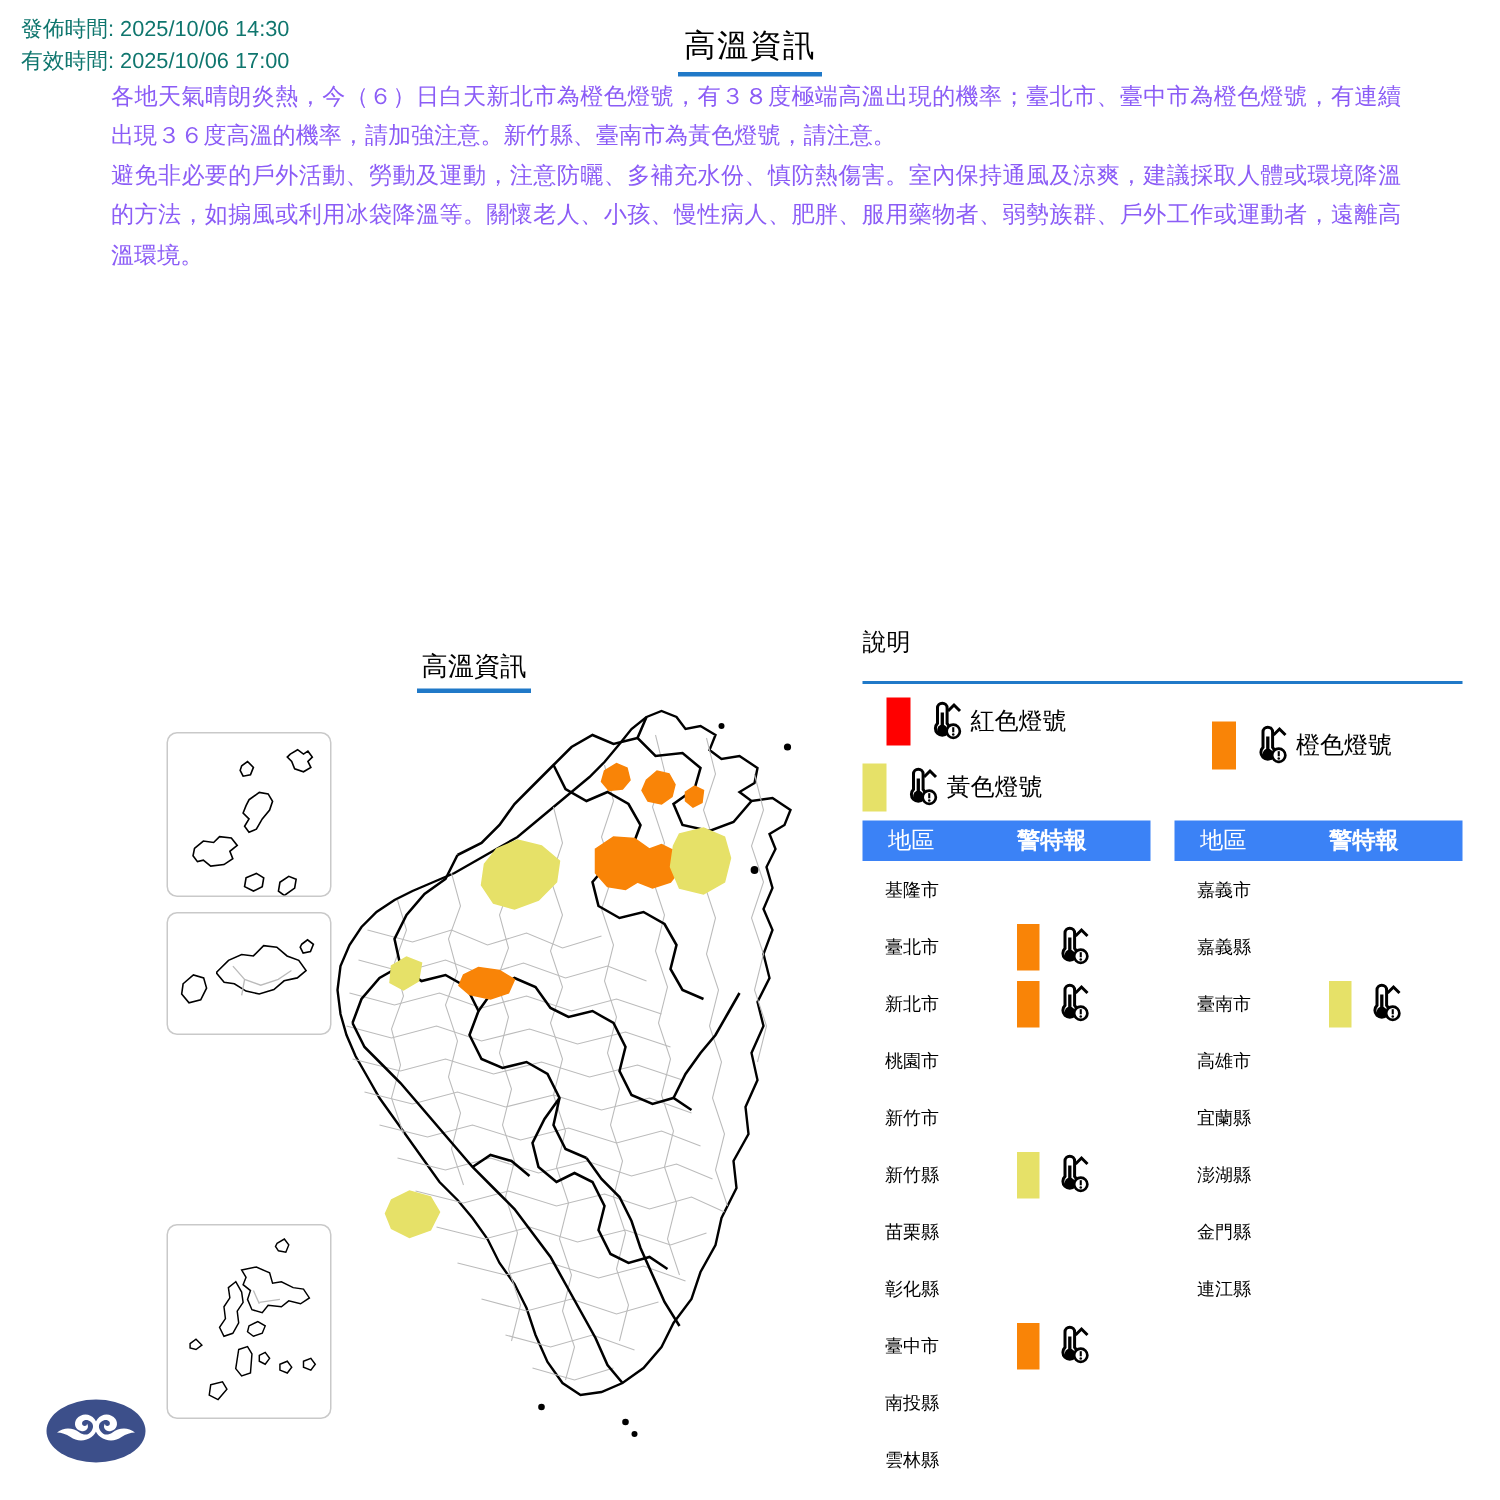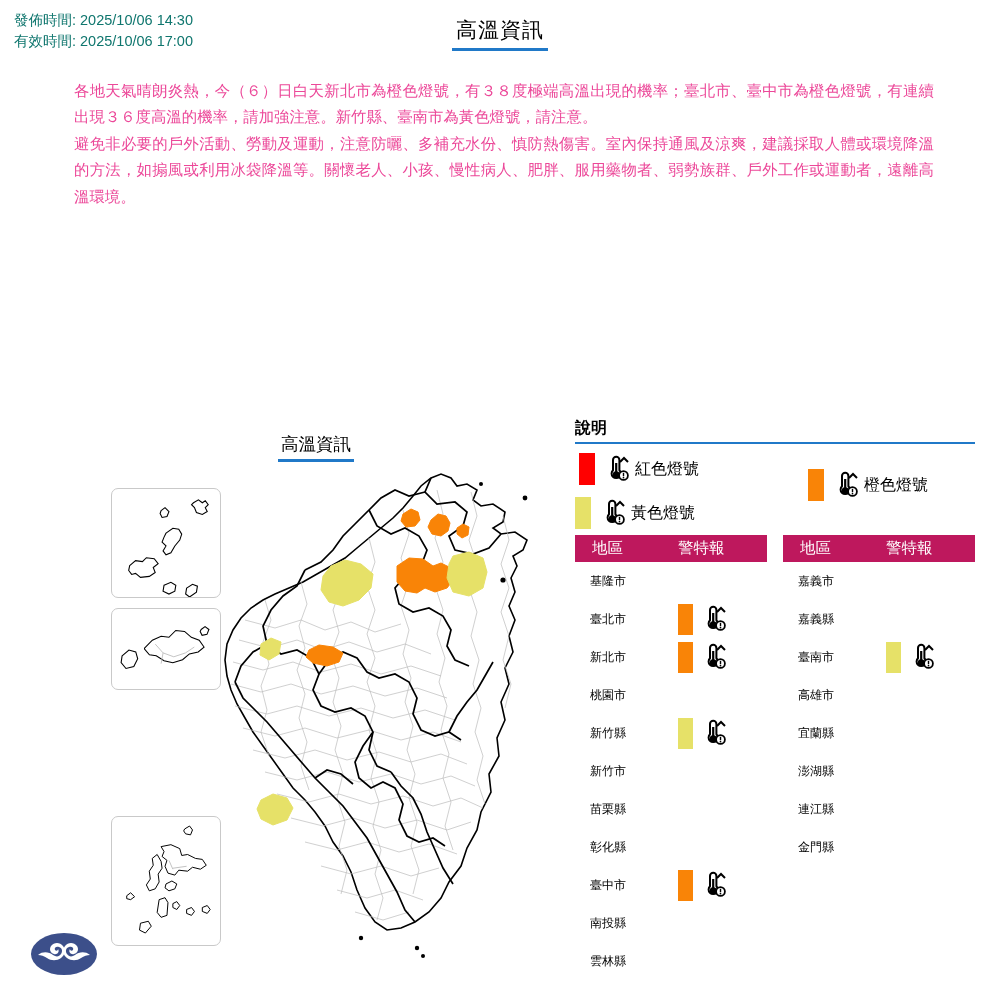--- a/index.html
+++ b/index.html
@@ -23,23 +23,23 @@
     text-align:center;
     font-size:21px; letter-spacing:1px;
   }
   #doc-title span.t {
     display:inline-block; padding:0 4px 4px 4px;
     border-bottom:3px solid #2079c8;
   }
 
   
   #advisory {
-    position:absolute; left:74px; top:78px; width:860px;
+    position:absolute; left:74px; top:52px; width:860px;
     font-size:15.4px; line-height:26.4px;
-    text-align:justify; color:#ec4899;
+    text-align:justify; color:#8b5cf6;
   }
   #advisory p { margin:0; }
   #advisory p.indent { text-indent:0; }
 
   
   #map-panel { position:absolute; left:0; top:420px; width:560px; height:580px; }
   #map-title { position:absolute; left:278px; top:12px; font-size:17.5px; }
   #map-title span.t { display:inline-block; padding:0 3px 3px 3px; border-bottom:3px solid #2079c8; }
 
   .inset-box {
@@ -51,43 +51,43 @@
   #inset-penghu{ left:111px; top:396px; width:110px; height:130px; }
   .inset-box svg { display:block; width:100%; height:100%; }
 
   #main-map { position:absolute; left:205px; top:50px; width:345px; height:520px; }
   #main-map svg { display:block; width:100%; height:100%; }
 
   #cwa-logo { position:absolute; left:30px; top:512px; width:68px; height:44px; }
 
   
   #right-panel { position:absolute; left:575px; top:418px; width:400px; }
-  #legend-head { font-size:16px; padding-bottom:3px;font-weight:bold; }
+  #legend-head { font-size:16px; padding-bottom:15px; }
   #legend-rule { height:2px; background:#2079c8; width:400px; margin-bottom:9px; }
 
   .legend-grid { position:relative; height:76px; }
   .legend-item { position:absolute; display:flex; align-items:center; }
   .legend-item .swatch { width:16px; height:32px; flex:0 0 auto; }
   .legend-item .thermo { width:30px; height:30px; margin-left:5px; flex:0 0 auto; }
   .legend-item .lbl { font-size:16px; margin-left:5px; white-space:nowrap; }
-  #leg-red    { left:4px;   top:0px; }
+  #leg-red    { left:16px;   top:0px; }
   #leg-orange { left:233px; top:0px;margin-top:16px; }
   #leg-yellow { left:0px;   top:44px;align-items:center; }
 
   
   #tables { position:relative; margin-top:6px; }
   .tbl { position:absolute; top:0; width:192px; }
   #tbl-left  { left:0px; }
   #tbl-right { left:208px; }
   .tbl-header {
-    display:flex; background:#be185d; color:#fff;
+    display:flex; background:#3b82f6; color:#fff;
     height:27px; align-items:center; font-size:15.5px;
   }
   .tbl-header .c1 { width:95px; padding-left:17px; }
-  .tbl-header .c2 { width:97px; padding-left:8px; }
+  .tbl-header .c2 { width:97px; padding-left:8px;font-weight:bold; }
   .trow { display:flex; align-items:center; height:38px; }
   .trow .c1 { width:95px; padding-left:15px; font-size:12px; white-space:nowrap; }
   .trow .c2 { width:97px; padding-left:8px; display:flex; align-items:center; }
   .trow .c2 .swatch { width:15px; height:31px; flex:0 0 auto; }
   .trow .c2 .thermo { width:30px; height:30px; margin-left:4px; flex:0 0 auto; }
 </style>
 </head>
 <body>
 
 <div id="header-times">
@@ -367,41 +367,41 @@
                   <rect x="22.8" y="18.8" width="1.4" height="3.4" fill="#000"></rect>
                   <circle cx="23.5" cy="23.6" r="0.85" fill="#000"></circle>
                 </svg></div>
             </div>
           </div>
           <div class="trow">
             <div class="c1">桃園市</div>
             <div class="c2"></div>
           </div>
           <div class="trow">
+            <div class="c1">新竹市</div>
+            <div class="c2"></div>
+          </div>
+          <div class="trow">
             <div class="c1">新竹縣</div>
             <div class="c2">
               <div class="swatch" style="background: rgb(230, 225, 104);"></div>
               <div class="thermo"><svg viewBox="0 0 30 30">
                   <g stroke="#000" stroke-width="2" fill="none">
                     <path d="M13 6 a3.2 3.2 0 0 1 6.4 0 v10.2 a4.6 4.6 0 1 1 -6.4 0 z"></path>
                   </g>
                   <circle cx="16.2" cy="20.6" r="3.4" fill="#000"></circle>
                   <rect x="15.1" y="9" width="2.2" height="9" fill="#000"></rect>
                   <path d="M20 8 l4 -4 4 4" stroke="#000" stroke-width="2" fill="none"></path>
                   <circle cx="23.5" cy="21.5" r="4.4" fill="#fff" stroke="#000" stroke-width="1.8"></circle>
                   <rect x="22.8" y="18.8" width="1.4" height="3.4" fill="#000"></rect>
                   <circle cx="23.5" cy="23.6" r="0.85" fill="#000"></circle>
                 </svg></div>
             </div>
           </div>
           <div class="trow">
-            <div class="c1">新竹市</div>
-            <div class="c2"></div>
-          </div>
-          <div class="trow">
             <div class="c1">苗栗縣</div>
             <div class="c2"></div>
           </div>
           <div class="trow">
             <div class="c1">彰化縣</div>
             <div class="c2"></div>
           </div>
           <div class="trow">
             <div class="c1">臺中市</div>
             <div class="c2">
@@ -466,23 +466,23 @@
           </div>
           <div class="trow">
             <div class="c1">宜蘭縣</div>
             <div class="c2"></div>
           </div>
           <div class="trow">
             <div class="c1">澎湖縣</div>
             <div class="c2"></div>
           </div>
           <div class="trow">
+            <div class="c1">金門縣</div>
+            <div class="c2"></div>
+          </div>
+          <div class="trow">
             <div class="c1">連江縣</div>
-            <div class="c2"></div>
-          </div>
-          <div class="trow">
-            <div class="c1">金門縣</div>
             <div class="c2"></div>
           </div>
         </div>
     </div>
   </div>
 </div>
 
 </body></html>

